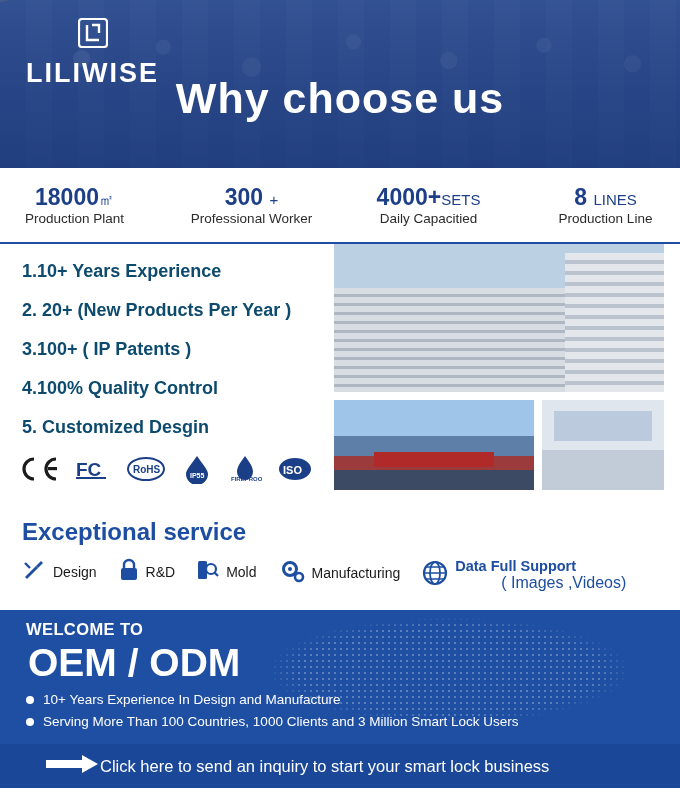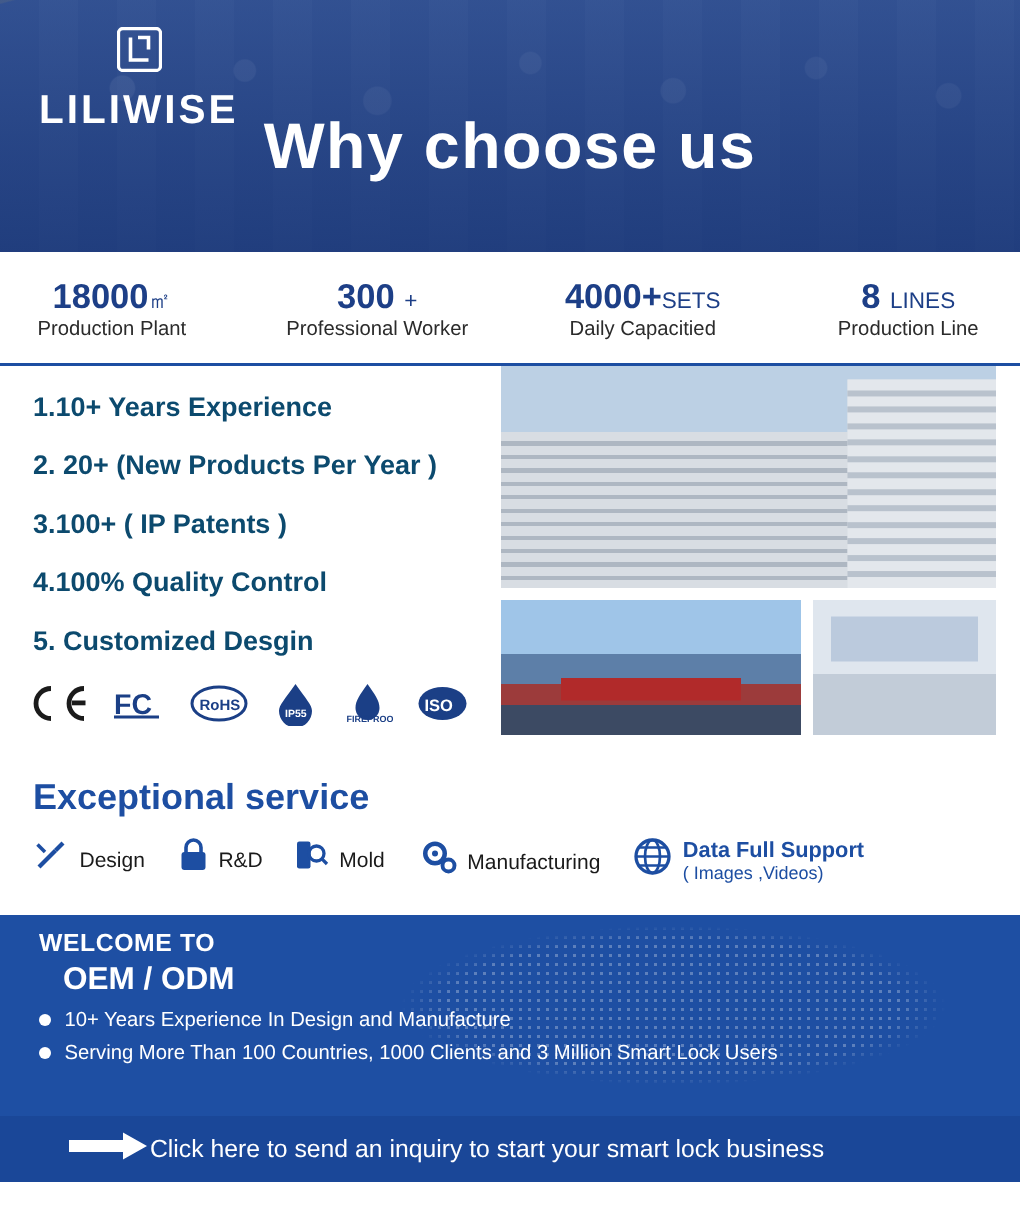--- a/index.html
+++ b/index.html
@@ -238,22 +238,23 @@
     gap: 7px;
   }
   .svc-label {
     color: #1a1a1a;
     font-size: 14px;
   }
   .svc-label.blue { color: #1d4ea2; font-weight: 700; font-size: 14.5px; }
   .svc-sub {
     display: block;
     color: #1d4ea2;
-    font-size: 12px;
+    font-size: 16px;
     font-weight: 400;
+    margin-left: 46px;
   }
 
   
   .odm {
     position: relative;
     margin: 6px 0 0 0;
     height: 134px;
     background: #1e4fa3;
     overflow: hidden;
     color: #fff;
@@ -272,23 +273,23 @@
     position: relative;
     padding: 10px 0 0 26px;
     z-index: 2;
   }
   .odm-welcome {
     font-size: 16.5px;
     font-weight: 700;
     letter-spacing: 0.4px;
   }
   .odm-big {
-    font-size: 21px;
-    font-weight: 700;
-    margin: 2px 0 7px 16px;
+    font-size: 39px;
+    font-weight: 700;
+    margin: 2px 0 7px 2px;
   }
   .odm-li {
     display: flex;
     align-items: center;
     gap: 9px;
     font-size: 13.5px;
     margin-bottom: 7px;
   }
   .dot {
     width: 8px; height: 8px;

